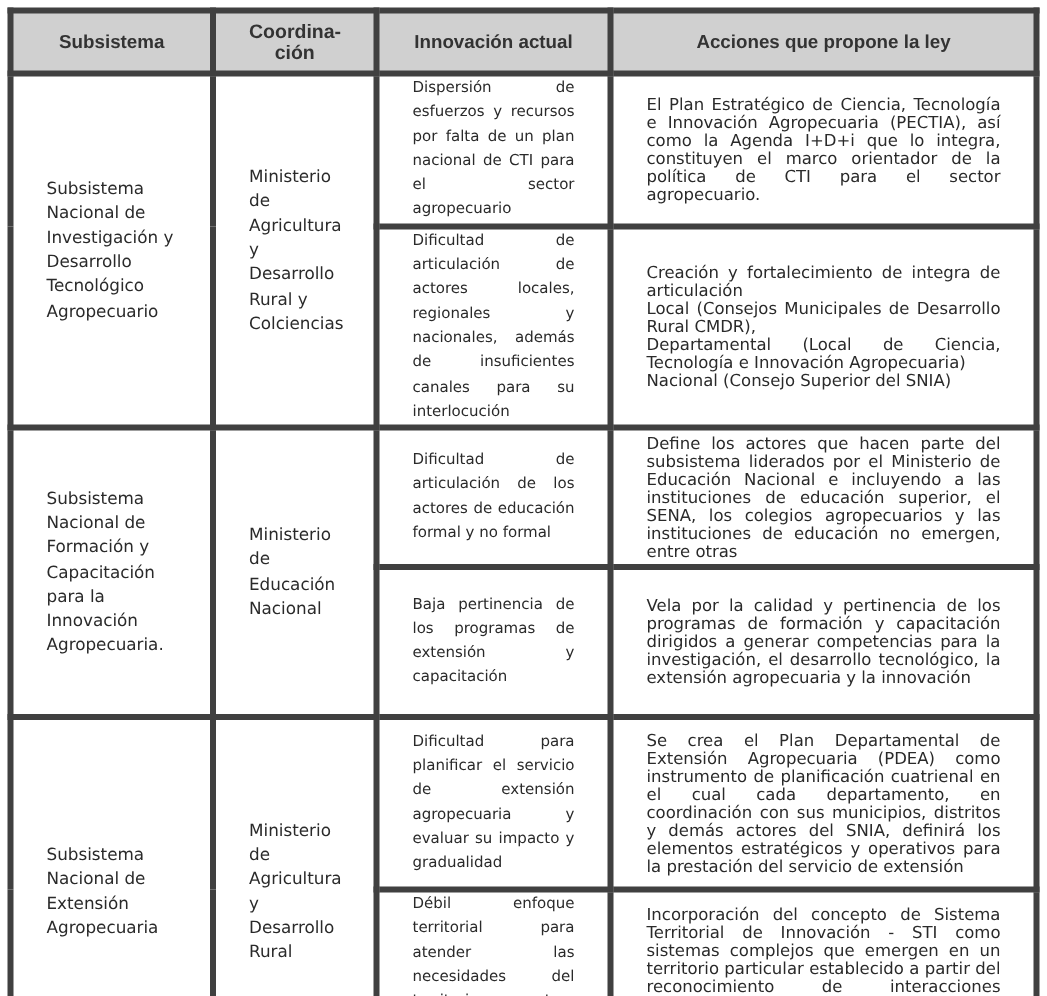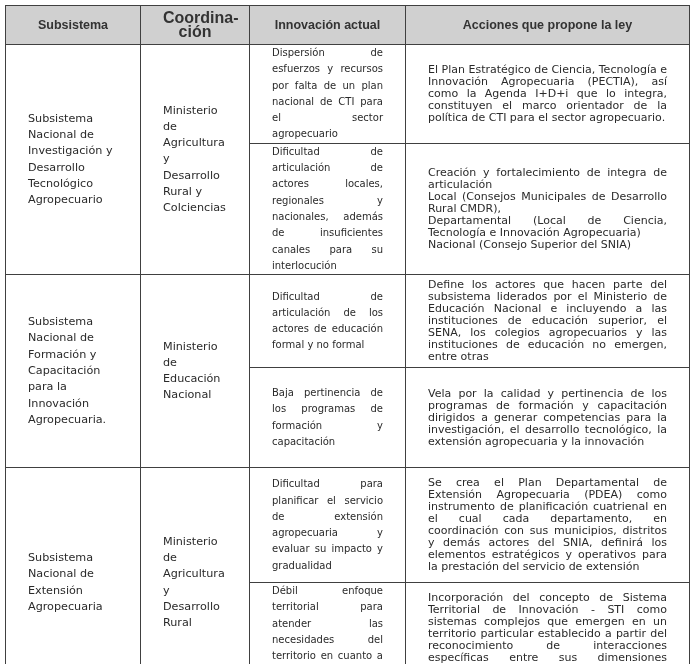--- a/index.html
+++ b/index.html
@@ -6,21 +6,21 @@
     body { width: 698px; height: 664px; overflow: hidden; position: relative; }
     table.main {
       position: absolute; left: 5px; top: 5px;
       width: 684px;
       border-collapse: collapse;
       table-layout: fixed;
       font-family: "DejaVu Sans", sans-serif;
       color: #2a2a2a;
     }
     table.main th, table.main td {
-      border: 1px solid #404040;
+      border: 4px solid #404040;
       vertical-align: middle;
       padding: 0 22px;
     }
     table.main th {
       background: #d0d0d0;
       font-family: "Liberation Sans", sans-serif;
       font-weight: bold;
       font-size: 12.5px;
       color: #333;
       height: 38px;
@@ -53,21 +53,21 @@
 <table class="main">
   <colgroup>
     <col style="width:135px">
     <col style="width:109px">
     <col style="width:156px">
     <col style="width:284px">
   </colgroup>
   <thead>
     <tr>
       <th>Subsistema</th>
-      <th style="font-size:16px">Coordina-ción</th>
+      <th style="font-size:13px">Coordina-ción</th>
       <th>Innovación actual</th>
       <th>Acciones que propone la ley</th>
     </tr>
   </thead>
   <tbody>
 
     <tr style="height:79px">
       <td class="sub" rowspan="2">Subsistema Nacional de Investigación y Desarrollo Tecnológico Agropecuario</td>
       <td class="coord" rowspan="2">Ministerio de Agricultura y Desarrollo Rural y Colciencias</td>
       <td class="sit">
@@ -94,21 +94,21 @@
       <td class="coord" rowspan="2">Ministerio de Educación Nacional</td>
       <td class="sit">
           <span>Dificultad de articulación de los actores de educación formal y no formal</span>
         </td>
       <td class="acc">
           <span>Define los actores que hacen parte del subsistema liderados por el Ministerio de Educación Nacional e incluyendo a las instituciones de educación superior, el SENA, los colegios agropecuarios y las instituciones de educación no emergen, entre otras</span>
         </td>
     </tr>
     <tr style="height:100px">
       <td class="sit">
-          <span>Baja pertinencia de los programas de formación y capacitación</span>
+          <span>Baja pertinencia de los programas de extensión y capacitación</span>
         </td>
       <td class="acc">
           <span>Vela por la calidad y pertinencia de los programas de formación y capacitación dirigidos a generar competencias para la investigación, el desarrollo tecnológico, la extensión agropecuaria y la innovación</span>
         </td>
     </tr>
 
     <tr style="height:115px">
       <td class="sub" rowspan="2">Subsistema Nacional de Extensión Agropecuaria</td>
       <td class="coord" rowspan="2">Ministerio de Agricultura y Desarrollo Rural</td>
       <td class="sit">

